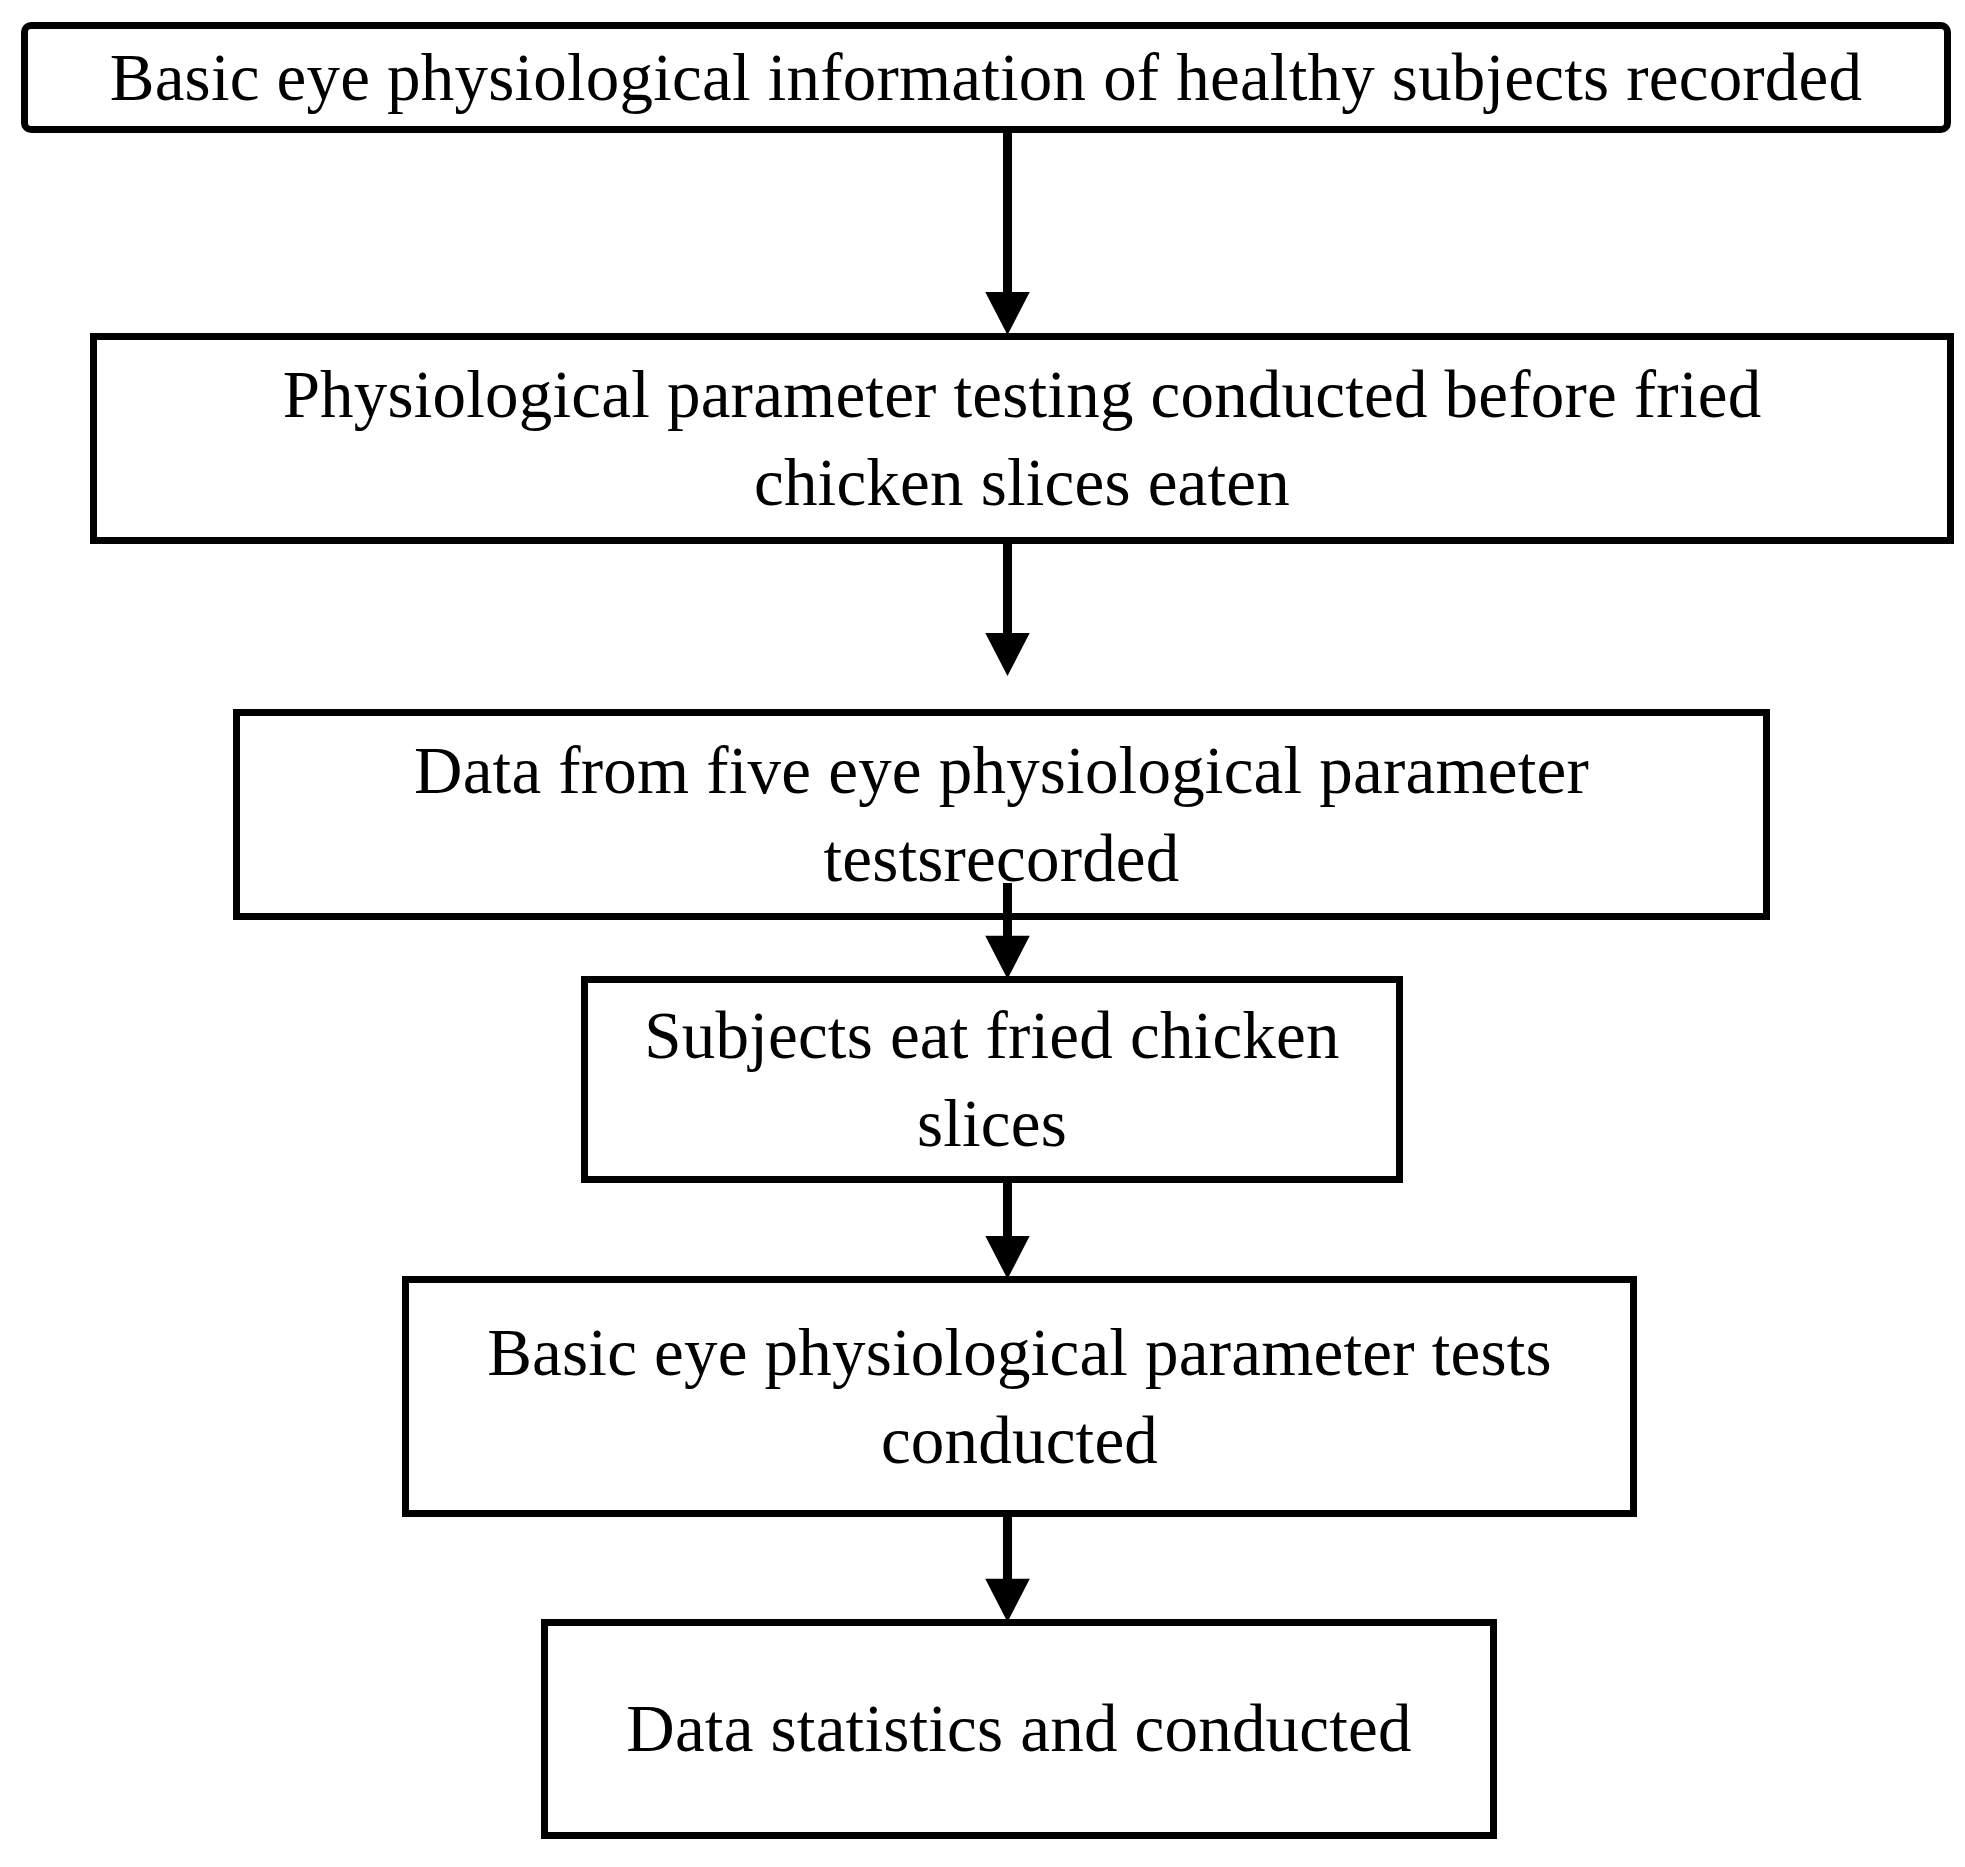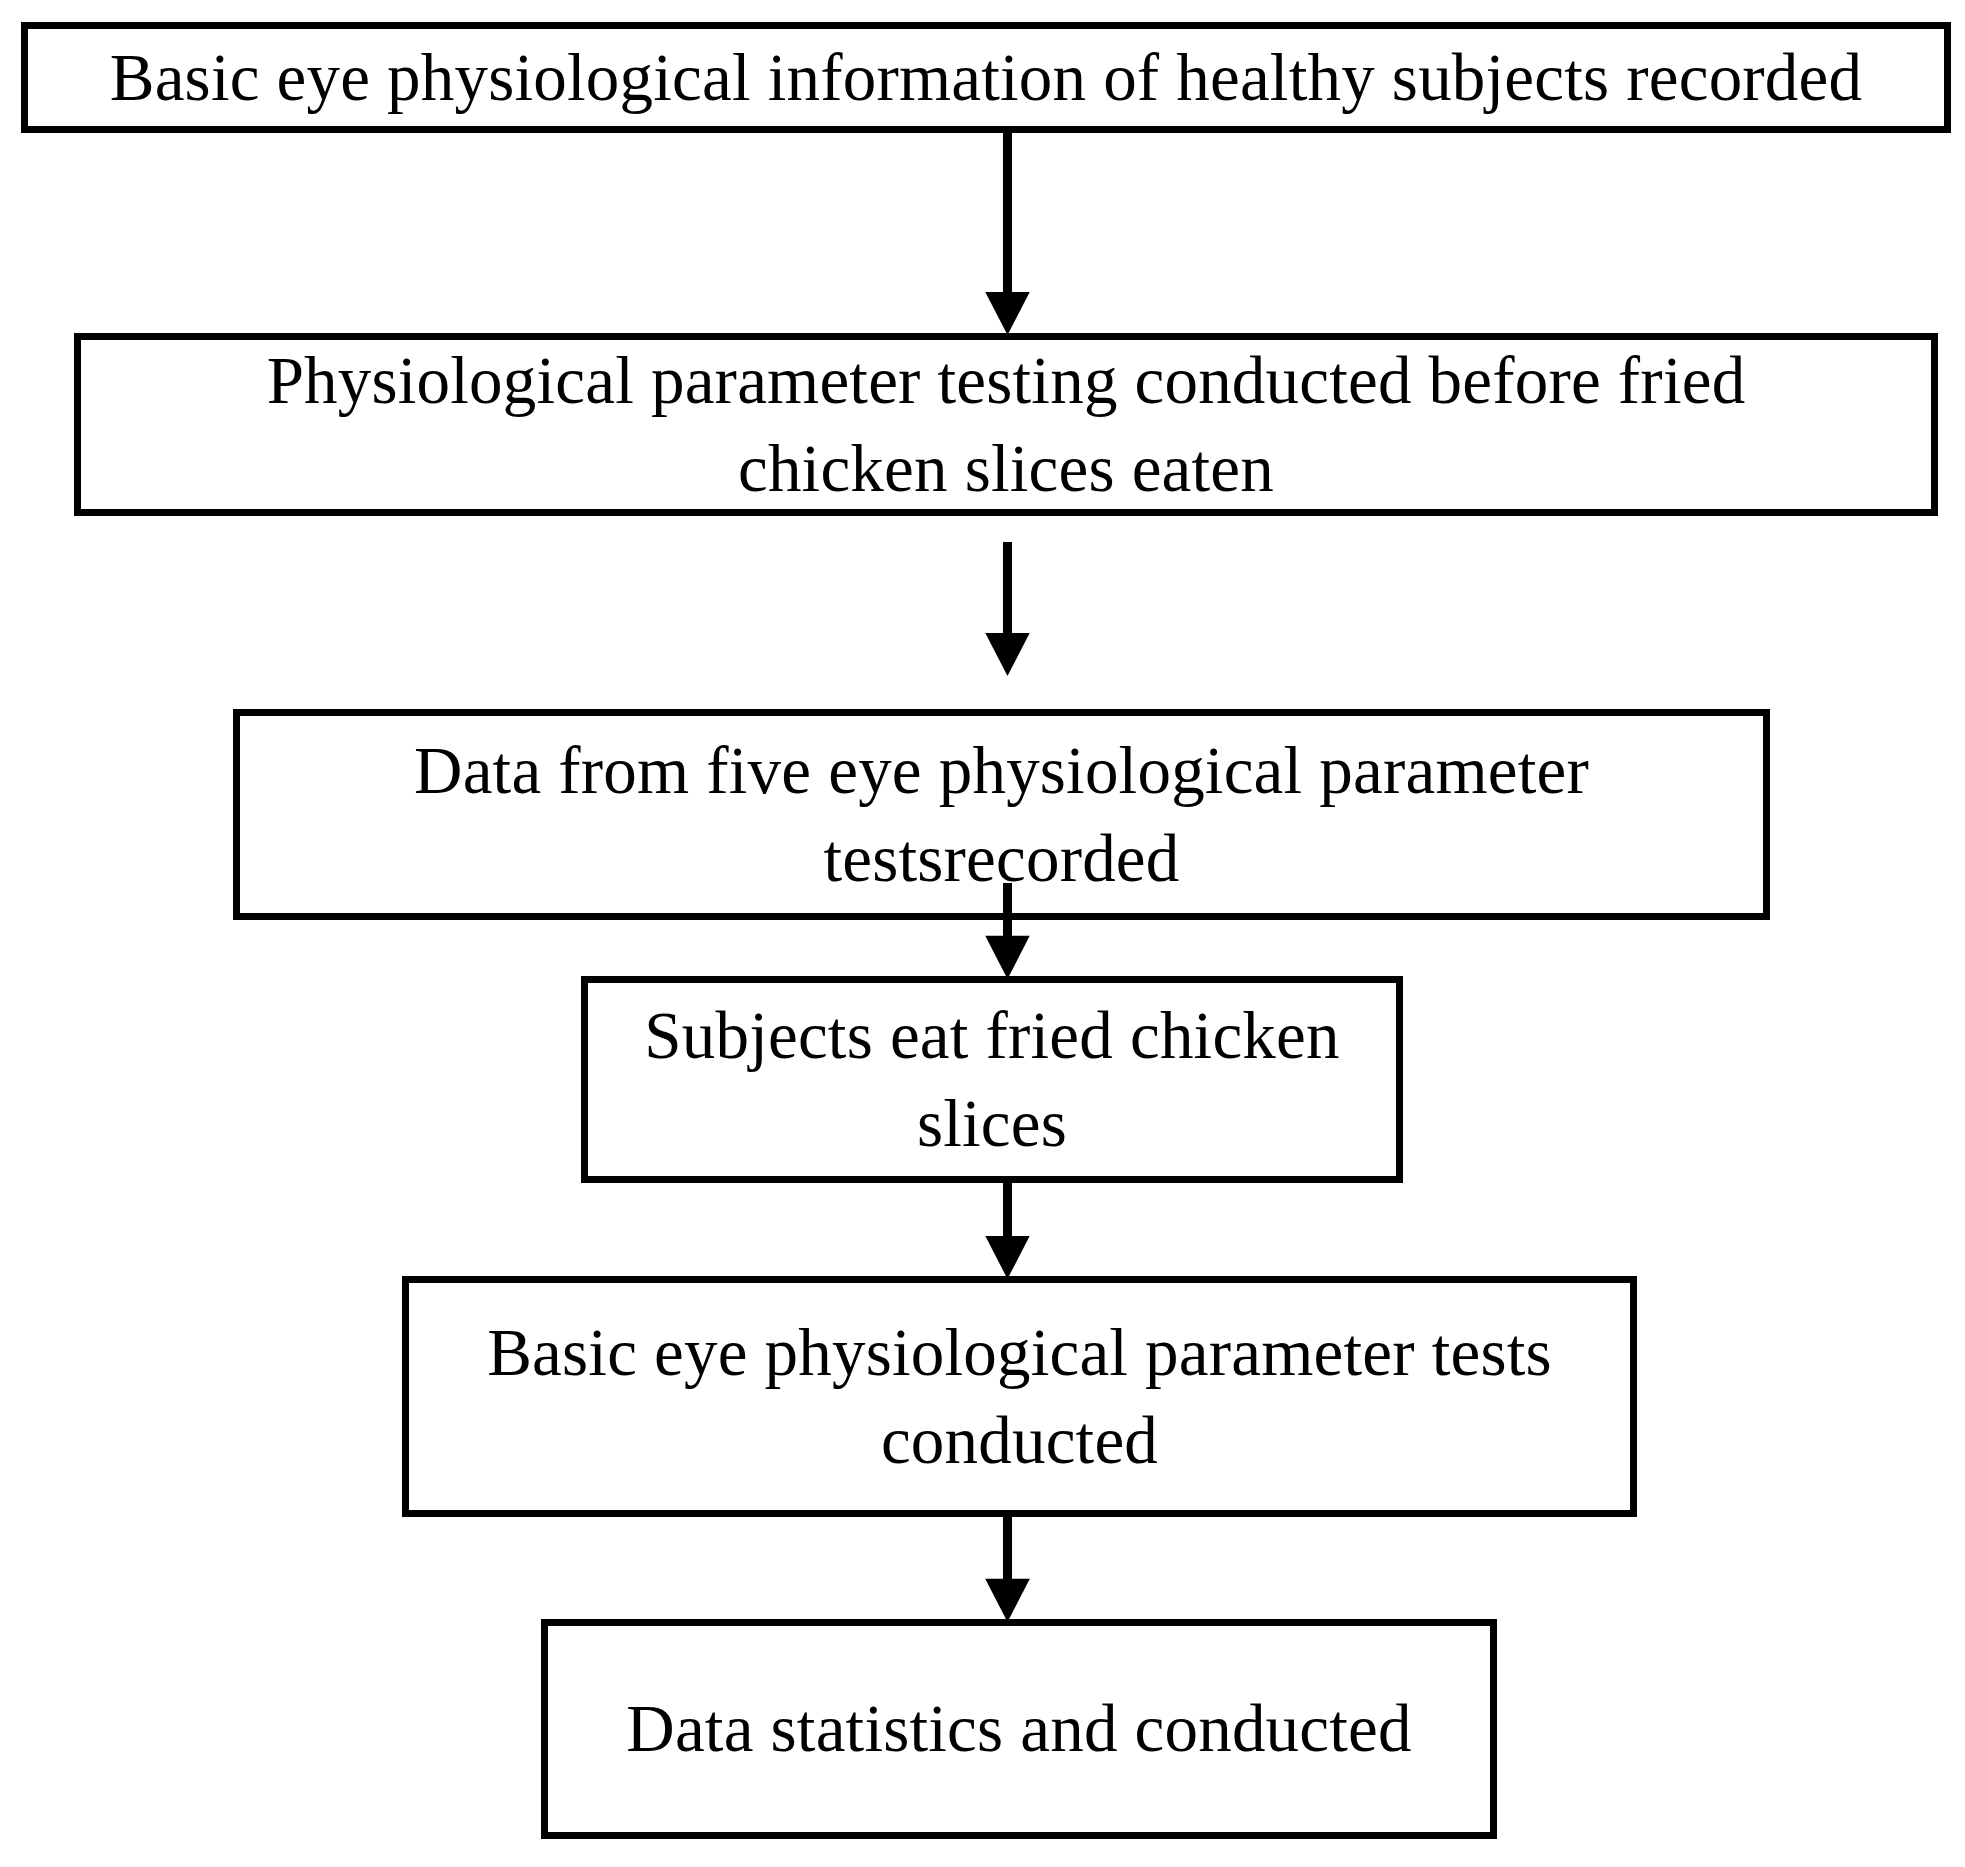--- a/index.html
+++ b/index.html
@@ -41,32 +41,32 @@
   .connector svg {
     display: block;
     overflow: visible;
   }
 </style>
 </head>
 <body>
 
 <div id="canvas">
 
-  <div class="node" style="left:21px; top:22px; width:1930px; height:111px;">
+  <div class="node" style="left:21px; top:22px; width:1930px; height:111px;border-radius:10px;">
     <span class="node-label">Basic eye physiological information of healthy subjects recorded</span>
   </div>
 
   <div class="connector" style="left:976px; top:132px; width:63px; height:203px;">
     <svg width="63" height="203" viewBox="0 0 90 292" aria-hidden="true">
       <line x1="45" y1="0" x2="45" y2="232" stroke="#000000" stroke-width="13"></line>
       <polygon points="13,230 77,230 45,292" fill="#000000"></polygon>
     </svg>
   </div>
 
-  <div class="node" style="left:74px; top:333px; width:1864px; height:183px;">
+  <div class="node" style="left:90px; top:333px; width:1864px; height:211px;">
     <span class="node-label">Physiological parameter testing conducted before fried
 chicken slices eaten</span>
   </div>
 
   <div class="connector" style="left:976px; top:542px; width:63px; height:134px;">
     <svg width="63" height="134" viewBox="0 0 90 193" aria-hidden="true">
       <line x1="45" y1="0" x2="45" y2="133" stroke="#000000" stroke-width="13"></line>
       <polygon points="13,131 77,131 45,193" fill="#000000"></polygon>
     </svg>
   </div>

